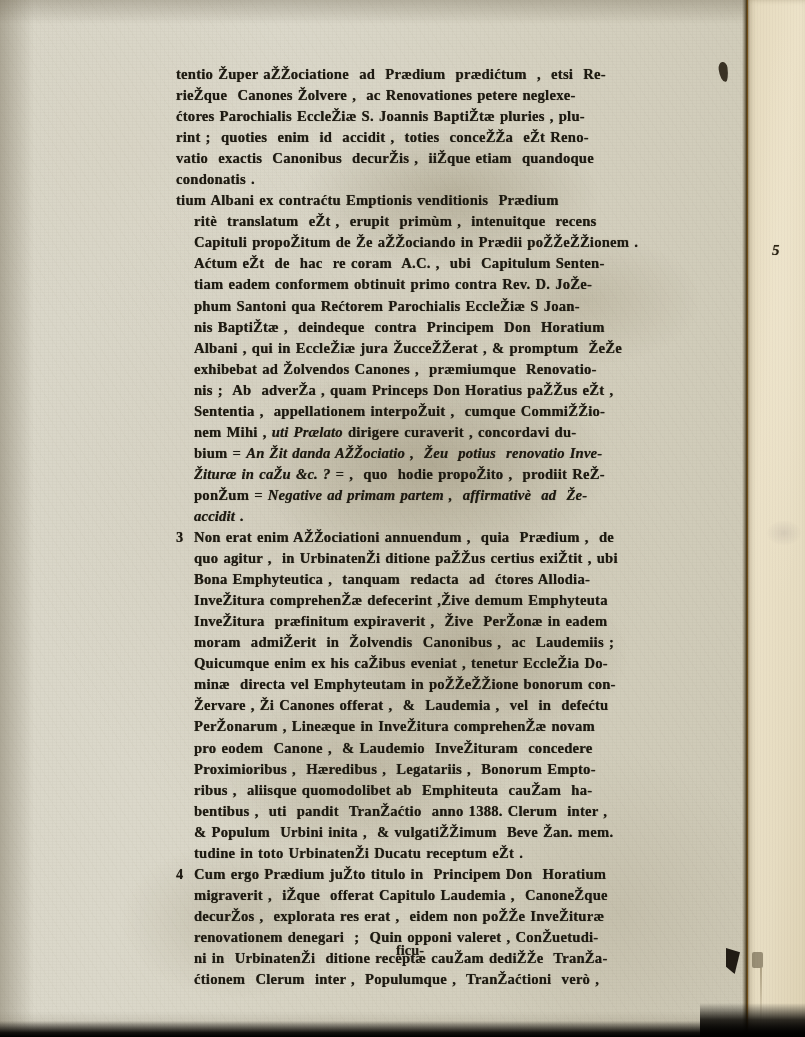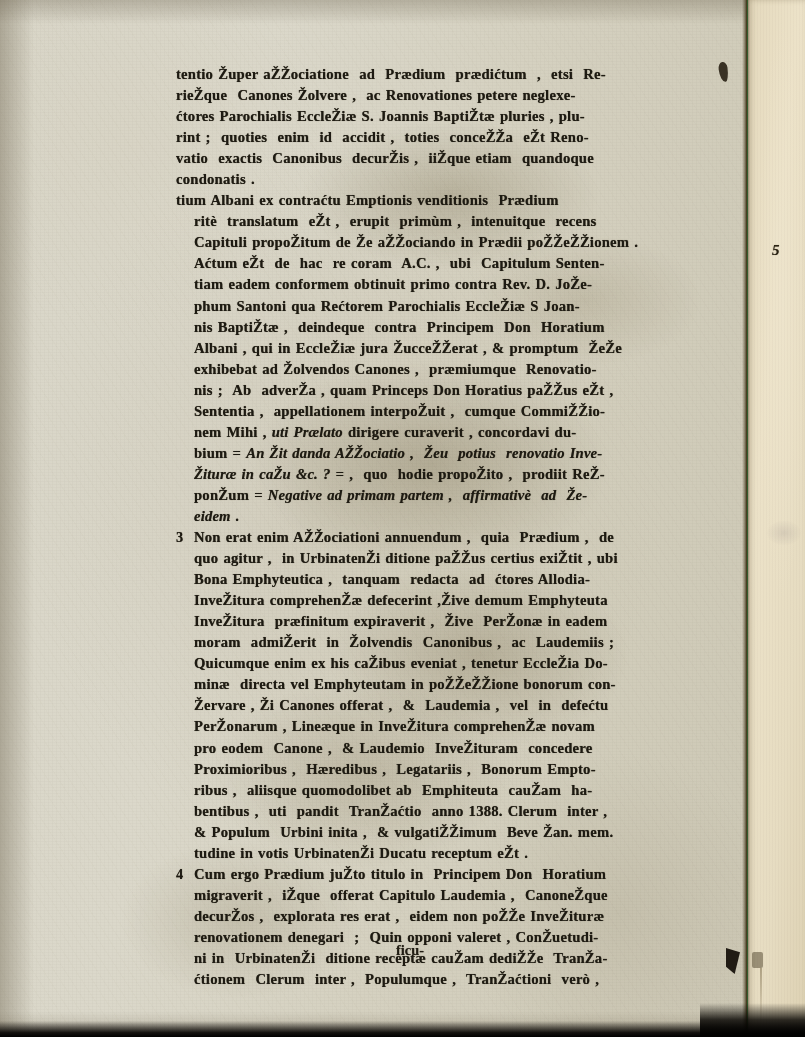--- a/index.html
+++ b/index.html
@@ -1,21 +1,21 @@
 <!DOCTYPE html>
 <html><head>
 <meta charset="utf-8">
 <style>
   html,body{margin:0;padding:0;background:#000;}
   #page{
     position:relative;
     width:805px;height:1037px;
     overflow:hidden;
     font-family:"Liberation Serif","DejaVu Serif",serif;
-    background:#15803d;
+    background:#a16207;
   }
 
   
   .leaf{position:absolute;top:0;bottom:0;}
 
   #leaf-main{
     left:0;width:746px;
     background:
       radial-gradient(ellipse 70% 55% at 46% 48%, rgba(190,182,160,.30) 0%, rgba(190,182,160,0) 62%),
       radial-gradient(ellipse 38% 26% at 18% 14%, rgba(214,209,192,.5) 0%, rgba(214,209,192,0) 70%),
@@ -178,39 +178,39 @@
         <span class="pline"><span>phum Santoni qua Rećtorem Parochialis EccleŽiæ S Joan-</span></span>
         <span class="pline"><span>nis BaptiŽtæ ,  deindeque  contra  Principem  Don  Horatium</span></span>
         <span class="pline"><span>Albani , qui in EccleŽiæ jura ŽucceŽŽerat , &amp; promptum  ŽeŽe</span></span>
         <span class="pline"><span>exhibebat ad Žolvendos Canones ,  præmiumque  Renovatio-</span></span>
         <span class="pline"><span>nis ;  Ab  adverŽa , quam Princeps Don Horatius paŽŽus eŽt ,</span></span>
         <span class="pline"><span>Sententia ,  appellationem interpoŽuit ,  cumque CommiŽŽio-</span></span>
         <span class="pline"><span>nem Mihi , </span><i>uti Prælato</i><span> dirigere curaverit , concordavi du-</span></span>
         <span class="pline"><span>bium = </span><i>An Žit danda AŽŽociatio ,  Žeu  potius  renovatio Inve-</i></span>
         <span class="pline"><i>Žituræ in caŽu &amp;c. ? =</i><span> ,  quo  hodie propoŽito ,  prodiit ReŽ-</span></span>
         <span class="pline"><span>ponŽum = </span><i>Negative ad primam partem ,  affirmativè  ad  Že-</i></span>
-        <span class="pline"><i>eidem .</i></span>
+        <span class="pline"><i>accidit .</i></span>
       </p>
       <p class="para numbered">
         <span class="pline"><span class="pnum">3</span><span>Non erat enim AŽŽociationi annuendum ,  quia  Prædium ,  de</span></span>
         <span class="pline"><span>quo agitur ,  in UrbinatenŽi ditione paŽŽus certius exiŽtit , ubi</span></span>
         <span class="pline"><span>Bona Emphyteutica ,  tanquam  redacta  ad  ćtores Allodia-</span></span>
         <span class="pline"><span>InveŽitura comprehenŽæ defecerint ,Žive demum Emphyteuta</span></span>
         <span class="pline"><span>InveŽitura  præfinitum expiraverit ,  Žive  PerŽonæ in eadem</span></span>
         <span class="pline"><span>moram  admiŽerit  in  Žolvendis  Canonibus ,  ac  Laudemiis ;</span></span>
         <span class="pline"><span>Quicumque enim ex his caŽibus eveniat , tenetur EccleŽia Do-</span></span>
         <span class="pline"><span>minæ  directa vel Emphyteutam in poŽŽeŽŽione bonorum con-</span></span>
         <span class="pline"><span>Žervare , Ži Canones offerat ,  &amp;  Laudemia ,  vel  in  defećtu</span></span>
         <span class="pline"><span>PerŽonarum , Lineæque in InveŽitura comprehenŽæ novam</span></span>
         <span class="pline"><span>pro eodem  Canone ,  &amp; Laudemio  InveŽituram  concedere</span></span>
         <span class="pline"><span>Proximioribus ,  Hæredibus ,  Legatariis ,  Bonorum Empto-</span></span>
         <span class="pline"><span>ribus ,  aliisque quomodolibet ab  Emphiteuta  cauŽam  ha-</span></span>
         <span class="pline"><span>bentibus ,  uti  pandit  TranŽaćtio  anno 1388. Clerum  inter ,</span></span>
         <span class="pline"><span>&amp; Populum  Urbini inita ,  &amp; vulgatiŽŽimum  Beve Žan. mem.</span></span>
-        <span class="pline"><span>tudine in votis UrbinatenŽi Ducatu receptum eŽt .</span></span>
+        <span class="pline"><span>tudine in toto UrbinatenŽi Ducatu receptum eŽt .</span></span>
       </p>
       <p class="para numbered">
         <span class="pline"><span class="pnum">4</span><span>Cum ergo Prædium juŽto titulo in  Principem Don  Horatium</span></span>
         <span class="pline"><span>migraverit ,  iŽque  offerat Capitulo Laudemia ,  CanoneŽque</span></span>
         <span class="pline"><span>decurŽos ,  explorata res erat ,  eidem non poŽŽe InveŽituræ</span></span>
         <span class="pline"><span>renovationem denegari  ;  Quin opponi valeret , ConŽuetudi-</span></span>
         <span class="pline"><span>ni in  UrbinatenŽi  ditione receptæ cauŽam dediŽŽe  TranŽa-</span></span>
         <span class="pline"><span>ćtionem  Clerum  inter ,  Populumque ,  TranŽaćtioni  verò ,</span></span>
       </p>
     </div>

